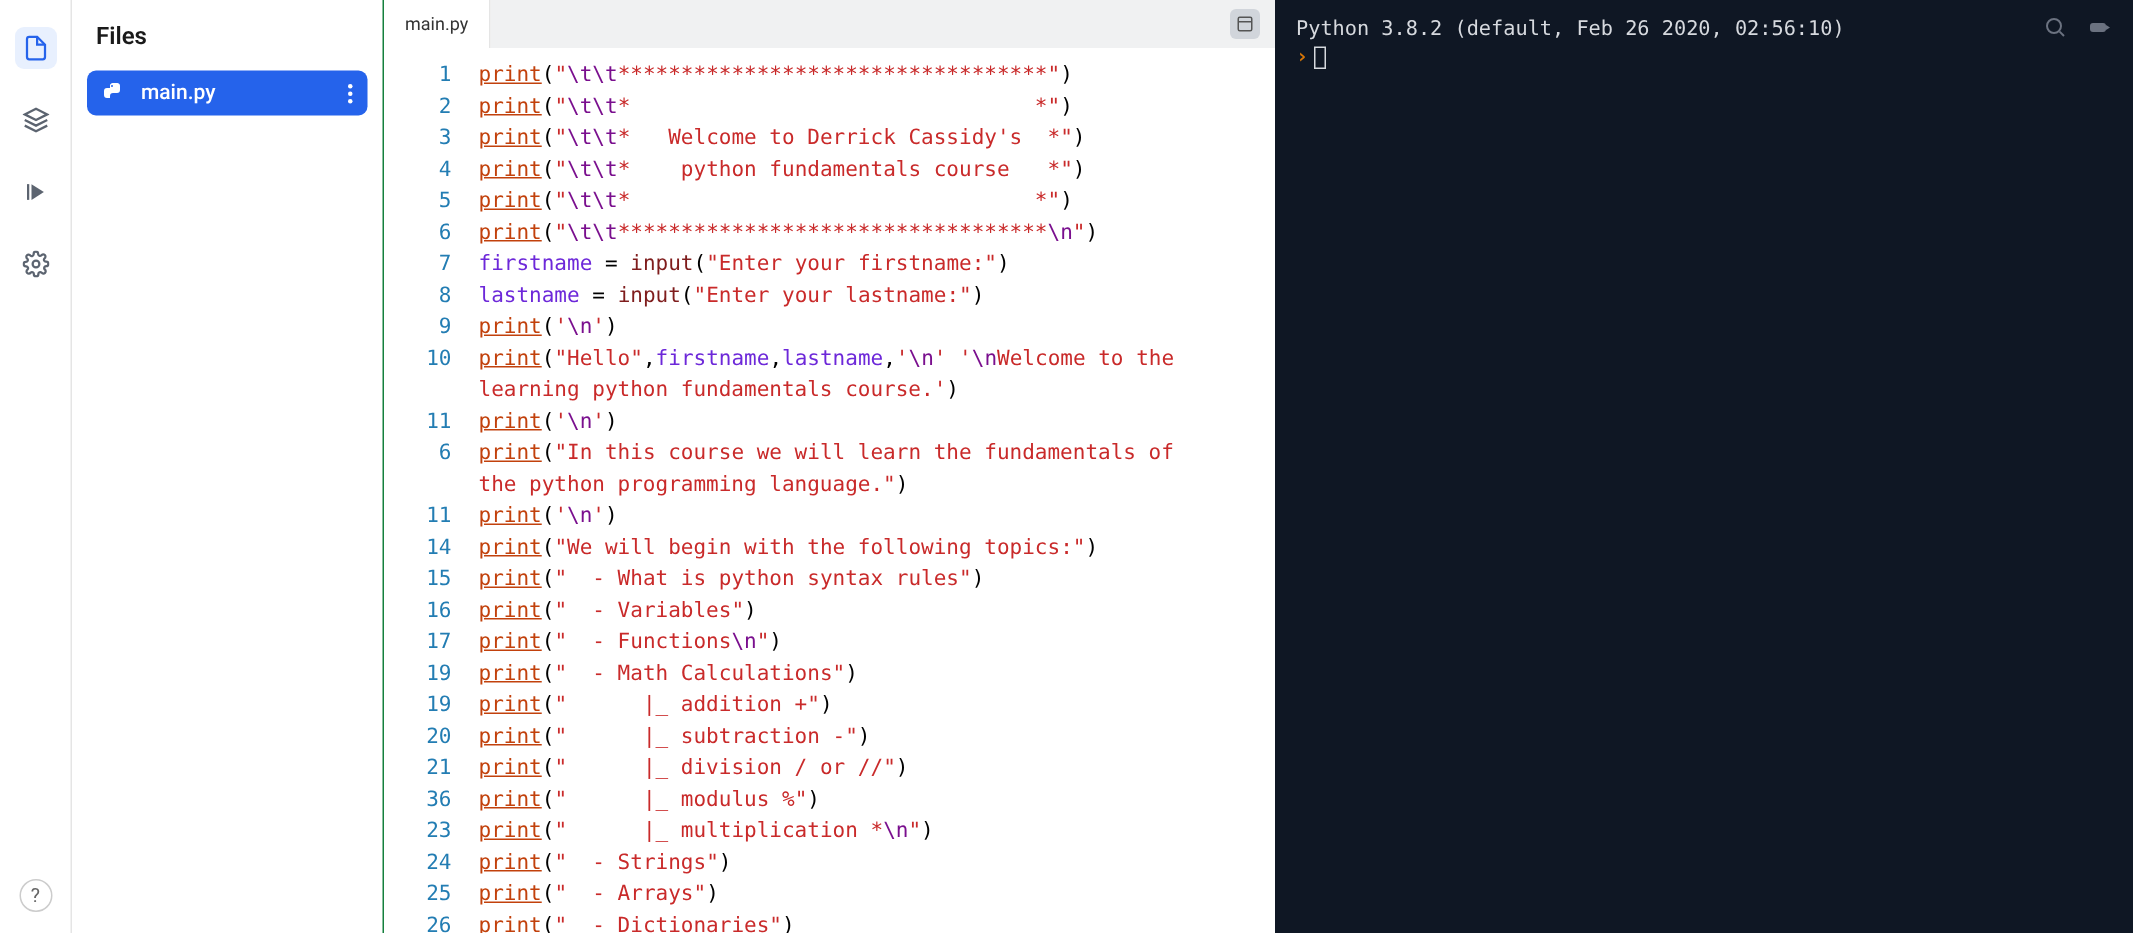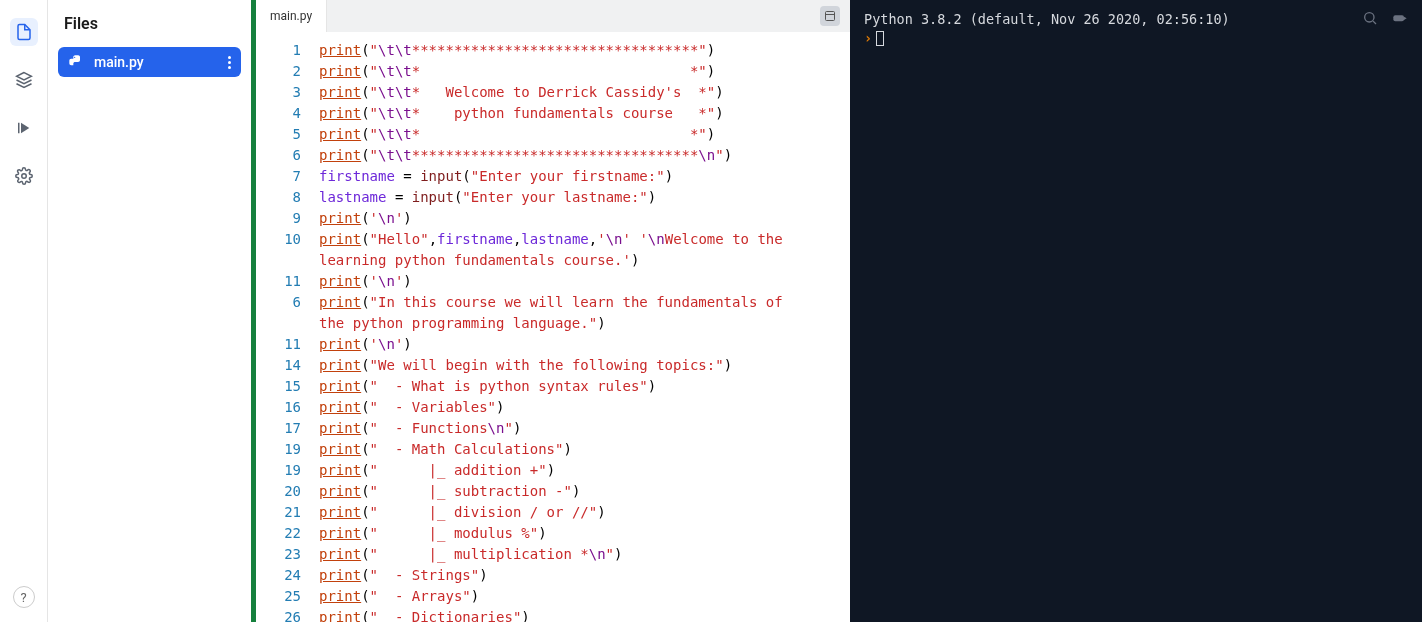--- a/index.html
+++ b/index.html
@@ -3,21 +3,21 @@
 <meta charset="utf-8">
 <style>
 * { margin: 0; padding: 0; box-sizing: border-box; }
 body { font-family: -apple-system, BlinkMacSystemFont, "Segoe UI", Roboto, sans-serif; width: 1422px; height: 622px; overflow: hidden; display: flex; background: #fff; }
 .iconbar { width: 48px; background: #fff; display: flex; flex-direction: column; align-items: center; padding-top: 18px; gap: 20px; border-right: 1px solid #e5e5e5; position: relative; }
 .iconbar .ic { width: 28px; height: 28px; display: flex; align-items: center; justify-content: center; border-radius: 6px; cursor: pointer; color: #5c6470; }
 .iconbar .ic.active { background: #e8f0fe; color: #2563eb; }
 .iconbar svg { width: 18px; height: 18px; }
 .help-btn { position: absolute; bottom: 14px; width: 22px; height: 22px; border: 1px solid #ccc; border-radius: 50%; display: flex; align-items: center; justify-content: center; font-size: 13px; color: #666; cursor: pointer; }
 
-.sidebar { width: 208px; background: #fff; padding: 14px 10px 10px 10px; border-right: 5px solid #15803d; }
+.sidebar { width: 208px; background: #fff; padding: 14px 10px 10px 10px; border-right: 1px solid #15803d; }
 .sidebar-title { font-size: 16px; font-weight: 600; color: #1a1a1a; padding-left: 6px; margin-bottom: 14px; }
 .file-item { display: flex; align-items: center; gap: 10px; padding: 7px 10px; border-radius: 6px; cursor: pointer; font-size: 14px; }
 .file-item.active { background: #2563eb; color: #fff; font-weight: 500; }
 .file-item .fi-icon { width: 16px; height: 16px; display: flex; align-items: center; justify-content: center; }
 .file-item .fi-menu { margin-left: auto; display: flex; flex-direction: column; gap: 2px; }
 .file-item .fi-menu span { width: 3px; height: 3px; background: #fff; border-radius: 50%; }
 
 .editor-pane { flex: 1; display: flex; flex-direction: column; min-width: 0; position: relative; }
 .tabbar { height: 32px; background: #f0f1f2; display: flex; align-items: stretch; position: relative; }
 .tab { background: #fff; padding: 0 14px; display: flex; align-items: center; font-size: 12px; color: #333; border-right: 1px solid #e5e5e5; cursor: pointer; }
@@ -125,38 +125,38 @@
         <div class="wrap">-</div>
         <div>11</div>
         <div>14</div>
         <div>15</div>
         <div>16</div>
         <div>17</div>
         <div>19</div>
         <div>19</div>
         <div>20</div>
         <div>21</div>
-        <div>22</div>
+        <div>36</div>
         <div>23</div>
         <div>24</div>
         <div>25</div>
         <div>26</div>
       </div>
     <div class="code" id="code"><div class="line"><span class="fn">print</span><span class="pun">(</span><span class="str">"</span><span class="esc">\t</span><span class="esc">\t</span><span class="str">**********************************</span><span class="str">"</span><span class="pun">)</span></div><div class="line"><span class="fn">print</span><span class="pun">(</span><span class="str">"</span><span class="esc">\t</span><span class="esc">\t</span><span class="str">*                                *</span><span class="str">"</span><span class="pun">)</span></div><div class="line"><span class="fn">print</span><span class="pun">(</span><span class="str">"</span><span class="esc">\t</span><span class="esc">\t</span><span class="str">*   Welcome to Derrick Cassidy's  *</span><span class="str">"</span><span class="pun">)</span></div><div class="line"><span class="fn">print</span><span class="pun">(</span><span class="str">"</span><span class="esc">\t</span><span class="esc">\t</span><span class="str">*    python fundamentals course   *</span><span class="str">"</span><span class="pun">)</span></div><div class="line"><span class="fn">print</span><span class="pun">(</span><span class="str">"</span><span class="esc">\t</span><span class="esc">\t</span><span class="str">*                                *</span><span class="str">"</span><span class="pun">)</span></div><div class="line"><span class="fn">print</span><span class="pun">(</span><span class="str">"</span><span class="esc">\t</span><span class="esc">\t</span><span class="str">**********************************</span><span class="esc">\n</span><span class="str">"</span><span class="pun">)</span></div><div class="line"><span class="var">firstname</span> <span class="op">=</span> <span class="kw">input</span><span class="pun">(</span><span class="str">"</span><span class="str">Enter your firstname:</span><span class="str">"</span><span class="pun">)</span></div><div class="line"><span class="var">lastname</span> <span class="op">=</span> <span class="kw">input</span><span class="pun">(</span><span class="str">"</span><span class="str">Enter your lastname:</span><span class="str">"</span><span class="pun">)</span></div><div class="line"><span class="fn">print</span><span class="pun">(</span><span class="str">'</span><span class="esc">\n</span><span class="str">'</span><span class="pun">)</span></div><div class="line"><span class="fn">print</span><span class="pun">(</span><span class="str">"</span><span class="str">Hello</span><span class="str">"</span><span class="pun">,</span><span class="var">firstname</span><span class="pun">,</span><span class="var">lastname</span><span class="pun">,</span><span class="str">'</span><span class="esc">\n</span><span class="str">'</span> <span class="str">'</span><span class="esc">\n</span><span class="str">Welcome to the </span></div><div class="line"><span class="str">learning python fundamentals course.'</span><span class="pun">)</span></div><div class="line"><span class="fn">print</span><span class="pun">(</span><span class="str">'</span><span class="esc">\n</span><span class="str">'</span><span class="pun">)</span></div><div class="line"><span class="fn">print</span><span class="pun">(</span><span class="str">"In this course we will learn the fundamentals of </span></div><div class="line"><span class="str">the python programming language."</span><span class="pun">)</span></div><div class="line"><span class="fn">print</span><span class="pun">(</span><span class="str">'</span><span class="esc">\n</span><span class="str">'</span><span class="pun">)</span></div><div class="line"><span class="fn">print</span><span class="pun">(</span><span class="str">"</span><span class="str">We will begin with the following topics:</span><span class="str">"</span><span class="pun">)</span></div><div class="line"><span class="fn">print</span><span class="pun">(</span><span class="str">"</span><span class="str">  - What is python syntax rules</span><span class="str">"</span><span class="pun">)</span></div><div class="line"><span class="fn">print</span><span class="pun">(</span><span class="str">"</span><span class="str">  - Variables</span><span class="str">"</span><span class="pun">)</span></div><div class="line"><span class="fn">print</span><span class="pun">(</span><span class="str">"</span><span class="str">  - Functions</span><span class="esc">\n</span><span class="str">"</span><span class="pun">)</span></div><div class="line"><span class="fn">print</span><span class="pun">(</span><span class="str">"</span><span class="str">  - Math Calculations</span><span class="str">"</span><span class="pun">)</span></div><div class="line"><span class="fn">print</span><span class="pun">(</span><span class="str">"</span><span class="str">      |_ addition +</span><span class="str">"</span><span class="pun">)</span></div><div class="line"><span class="fn">print</span><span class="pun">(</span><span class="str">"</span><span class="str">      |_ subtraction -</span><span class="str">"</span><span class="pun">)</span></div><div class="line"><span class="fn">print</span><span class="pun">(</span><span class="str">"</span><span class="str">      |_ division / or //</span><span class="str">"</span><span class="pun">)</span></div><div class="line"><span class="fn">print</span><span class="pun">(</span><span class="str">"</span><span class="str">      |_ modulus %</span><span class="str">"</span><span class="pun">)</span></div><div class="line"><span class="fn">print</span><span class="pun">(</span><span class="str">"</span><span class="str">      |_ multiplication *</span><span class="esc">\n</span><span class="str">"</span><span class="pun">)</span></div><div class="line"><span class="fn">print</span><span class="pun">(</span><span class="str">"</span><span class="str">  - Strings</span><span class="str">"</span><span class="pun">)</span></div><div class="line"><span class="fn">print</span><span class="pun">(</span><span class="str">"</span><span class="str">  - Arrays</span><span class="str">"</span><span class="pun">)</span></div><div class="line"><span class="fn">print</span><span class="pun">(</span><span class="str">"</span><span class="str">  - Dictionaries</span><span class="str">"</span><span class="pun">)</span></div></div>
   </div>
 </div>
 
 <div class="console">
   <div class="console-icons">
     <svg viewBox="0 0 24 24" fill="none" stroke="currentColor" stroke-width="2">
         <circle cx="11" cy="11" r="7"></circle>
         <line x1="21" y1="21" x2="16.65" y2="16.65"></line>
       </svg>
     <svg viewBox="0 0 24 24" fill="currentColor">
         <rect x="2" y="8" width="16" height="9" rx="3"></rect>
         <path d="M18 10l4 2.5-4 2.5z"></path>
       </svg>
   </div>
-  <div class="console-header">Python 3.8.2 (default, Nov 26 2020, 02:56:10)</div>
+  <div class="console-header">Python 3.8.2 (default, Feb 26 2020, 02:56:10)</div>
   <div class="console-prompt">
     <span class="prompt-arrow">›</span><span class="cursor-block"></span>
   </div>
 </div>
 
 </body></html>

